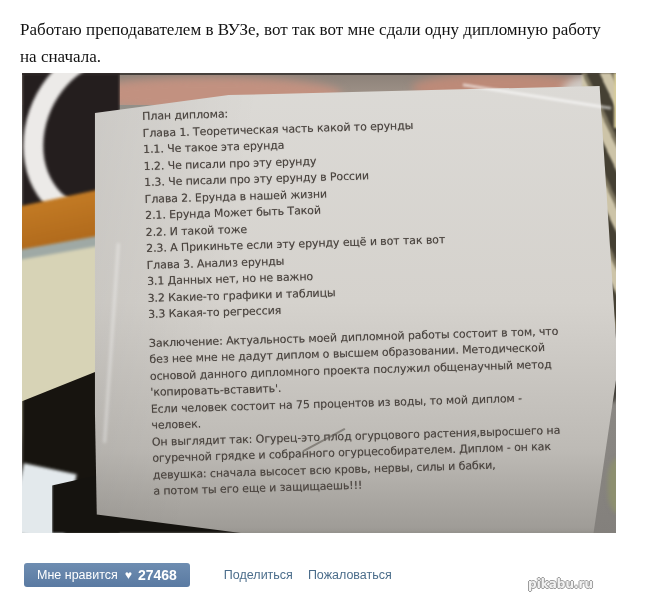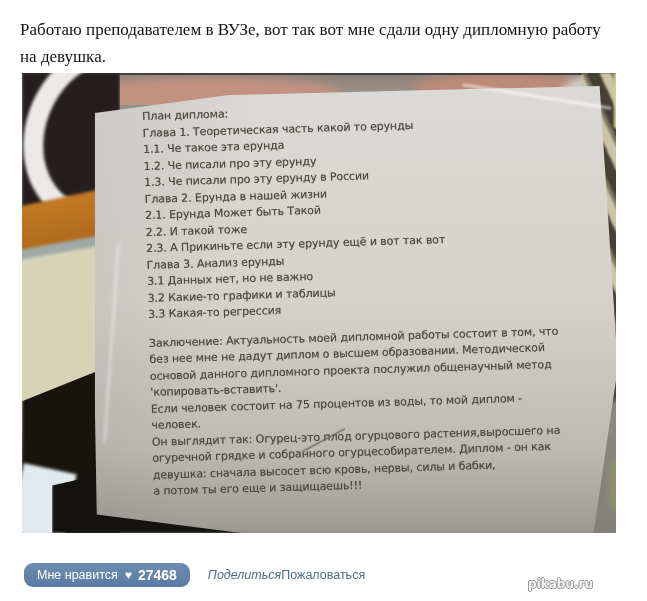--- a/index.html
+++ b/index.html
@@ -63,41 +63,41 @@
               font-family:"DejaVu Sans",sans-serif;font-size:11px;line-height:16.5px;
               color:#4a443f;text-shadow:0 0 0.7px rgba(74,68,63,.55);letter-spacing:-0.1px;}
   .conclusion{margin-top:12px;}
 
   .pen-mark{position:absolute;left:278px;top:366px;width:48px;height:2px;
             background:rgba(95,90,84,.6);border-radius:2px;transform:rotate(-28deg);}
 
   
   .actions{position:absolute;left:24px;top:562px;height:26px;display:flex;align-items:center;}
   .like{display:inline-flex;align-items:center;height:24px;padding:12px 13px;border:none;cursor:pointer;
-        background:linear-gradient(to bottom,#6e8db1,#5a7aa2);border-radius:9px;
+        background:linear-gradient(to bottom,#6e8db1,#5a7aa2);border-radius:3px;
         color:#ffffff;font-family:"Liberation Sans",sans-serif;font-size:12.5px;}
   .like .heart{margin:0 6px 0 7px;font-size:12px;line-height:1;}
   .like .count{font-weight:bold;font-size:14px;}
   .link{color:#4b6d8b;font-size:12.5px;text-decoration:none;cursor:pointer;}
-  .share{margin-left:18px;font-style:italic;}
-  .report{}
+  .share{margin-left:34px;}
+  .report{margin-left:15px;}
 
   .watermark{position:absolute;right:23px;top:577px;
              font-family:"DejaVu Sans",sans-serif;font-weight:bold;font-size:12px;
              color:#f2f2f2;
              text-shadow:-1px 0 #9c9c9c,1px 0 #9c9c9c,0 -1px #9c9c9c,0 1px #9c9c9c;}
 </style>
 </head>
 <body>
 
 <div class="page">
 
   <div class="caption">
     <div>Работаю преподавателем в ВУЗе, вот так вот мне сдали одну дипломную работу</div>
-    <div>на девушка.</div>
+    <div>на сначала.</div>
   </div>
 
   <div class="photo">
     <div class="topline"></div>
     <div class="fingerband">
       <div class="fingertip tip1"></div>
       <div class="fingertip tip2"></div>
       <div class="fingertip tip3"></div>
     </div>
 

